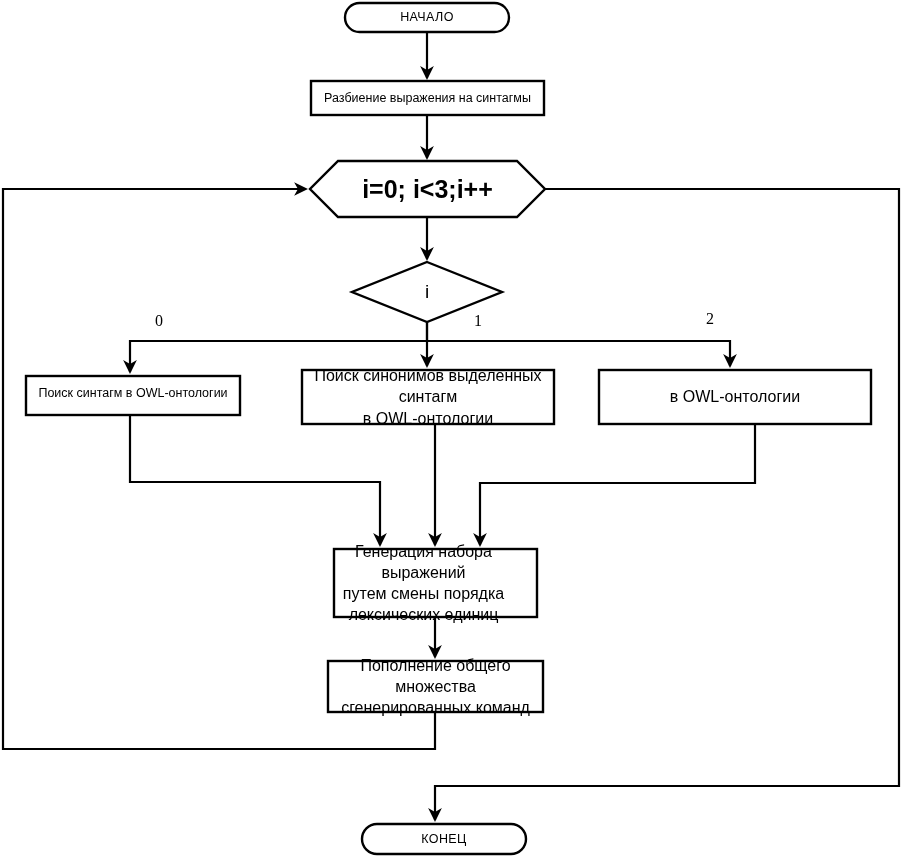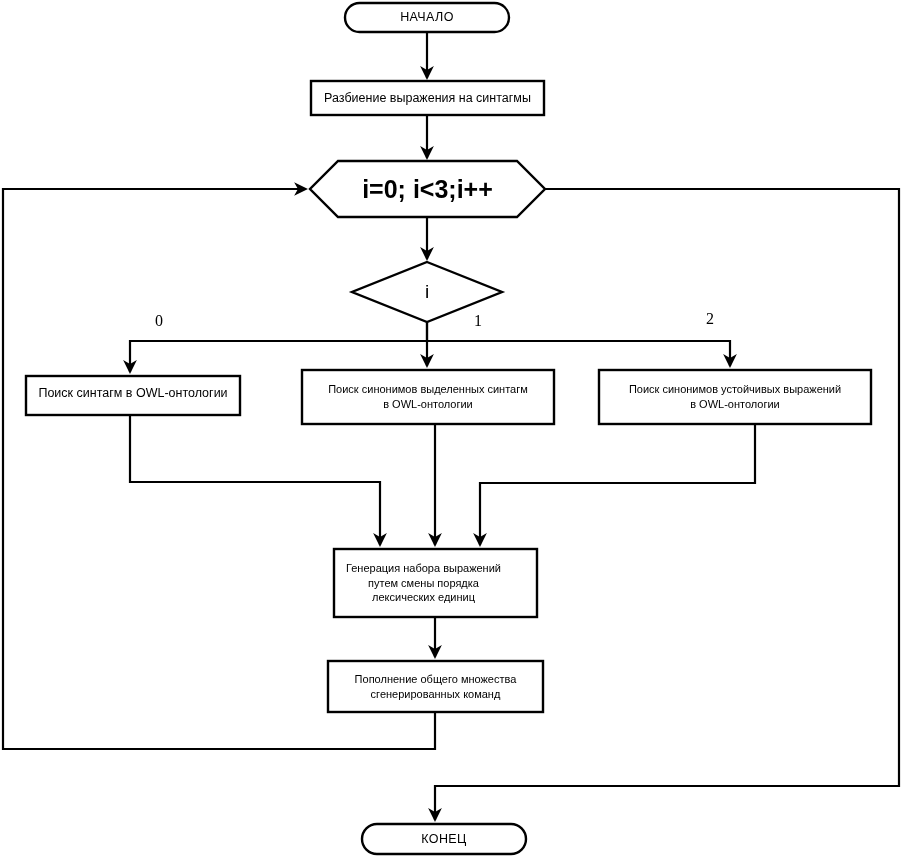--- a/index.html
+++ b/index.html
@@ -50,21 +50,21 @@
     box-sizing: border-box;
   }
   .t-terminal {
     font-size: 12.5px;
     letter-spacing: 0.4px;
   }
   .t-process {
     font-size: 12.5px;
   }
   .t-process-sm {
-    font-size: 11px;
+    font-size: 16px;
   }
   .t-hex {
     font-size: 25px;
     font-weight: bold;
   }
   .t-diamond {
     font-size: 19px;
   }
   .branch-label {
     position: absolute;
@@ -139,21 +139,20 @@
   <div class="node-text t-diamond" style="left:352px; top:262px; width:150px; height:60px;">i</div>
 
   <div class="node-text t-process" style="left:26px; top:376px; width:214px; height:34px;">Поиск синтагм в OWL-онтологии</div>
 
   <div class="node-text t-process-sm" style="left:302px; top:370px; width:252px; height:54px; flex-direction:column;">
     <span>Поиск синонимов выделенных синтагм</span>
     <span>в OWL-онтологии</span>
   </div>
 
   <div class="node-text t-process-sm" style="left:599px; top:370px; width:272px; height:54px; flex-direction:column;">
-    <span>Поиск синонимов устойчивых выражений</span>
     <span>в OWL-онтологии</span>
   </div>
 
   <div class="node-text t-process-sm" style="left:334px; top:549px; width:179px; height:68px; flex-direction:column;">
     <span>Генерация набора выражений</span>
     <span>путем смены порядка</span>
     <span>лексических единиц</span>
   </div>
 
   <div class="node-text t-process-sm" style="left:328px; top:661px; width:215px; height:51px; flex-direction:column;">

